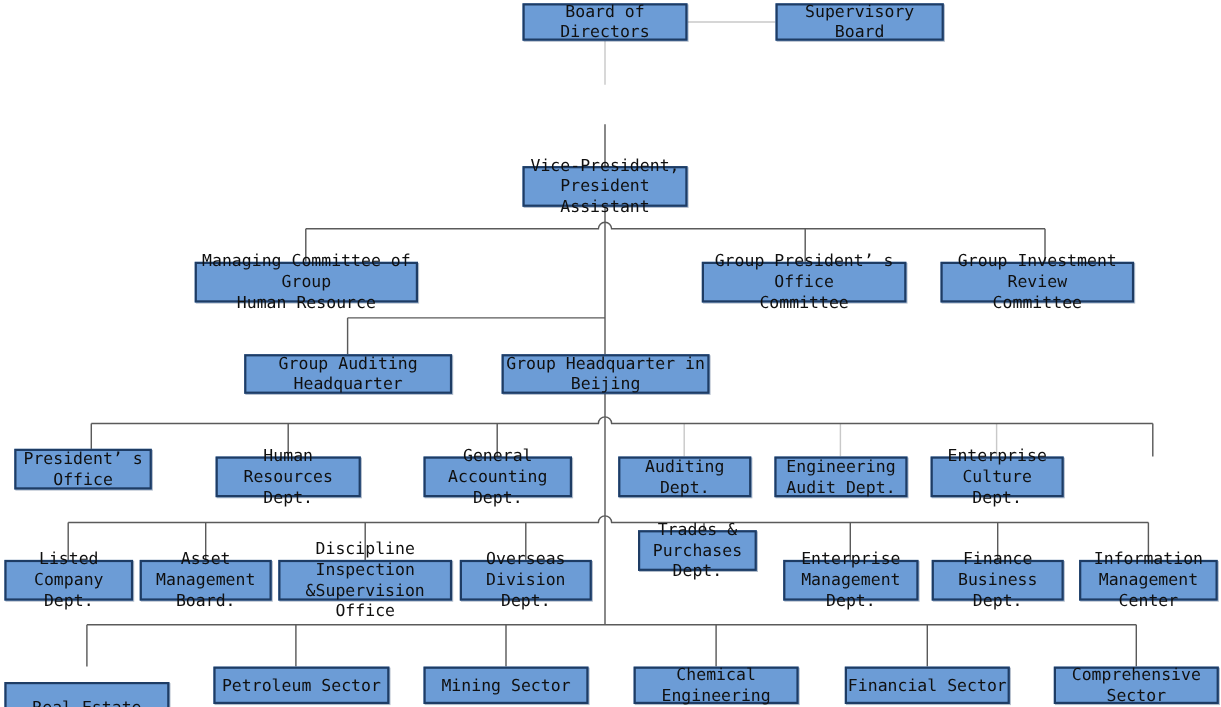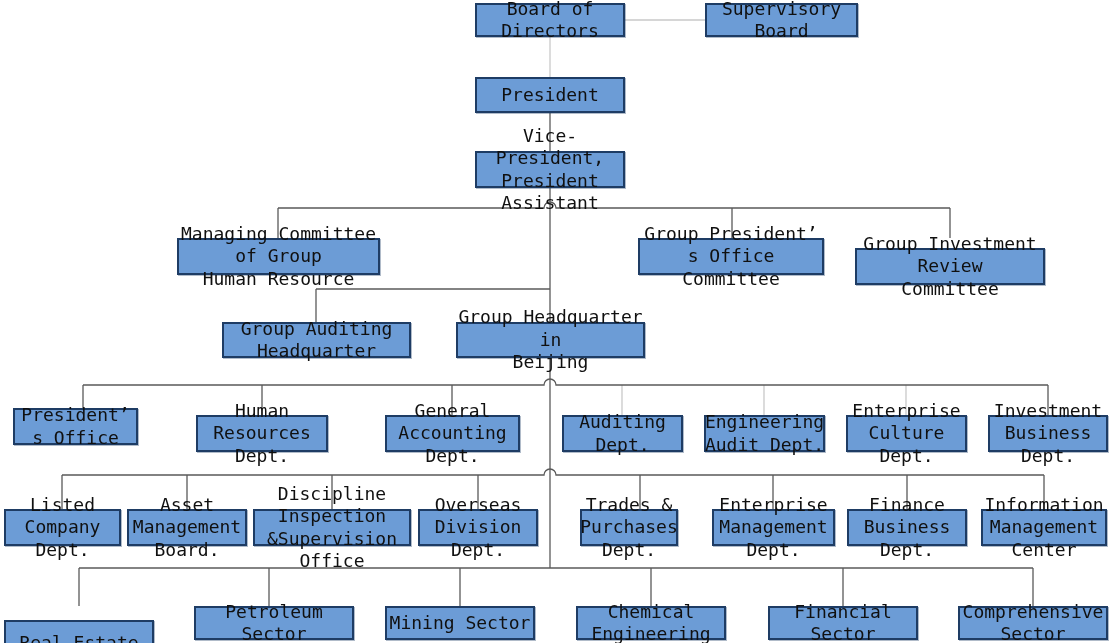--- a/index.html
+++ b/index.html
@@ -23,21 +23,21 @@
   .wires .dark{stroke:var(--line-dark);}
   .wires .light{stroke:var(--line-light);}
   .node{
     position:absolute;
     box-sizing:border-box;
     display:flex;align-items:center;justify-content:center;
     text-align:center;
     background:var(--box-fill);
     border:2px solid var(--box-border);
     color:var(--text);
-    font-size:18px;line-height:1.25;
+    font-size:15px;line-height:1.25;
     white-space:pre-line;
     box-shadow:1px 1px 0 rgba(30,60,100,.35);
   }
 </style>
 </head>
 <body>
 
 <div class="canvas">
 
   <svg class="wires" viewBox="0 0 1110 643" xmlns="http://www.w3.org/2000/svg">
@@ -61,57 +61,54 @@
 
     <path class="dark" d="M62 475 H544 A6 6 0 0 1 556 475 H1044"></path>
     <path class="dark" d="M62 475 V509 M187 475 V509 M332 475 V509 M478 475 V509 M640 475 V509 M773 475 V509 M907 475 V509 M1044 475 V509"></path>
 
     <path class="dark" d="M79 568 H1033"></path>
     <path class="dark" d="M79 568 V606 M269 568 V606 M460 568 V606 M651 568 V606 M843 568 V606 M1033 568 V606"></path>
   </svg>
 
   <div class="node" style="left:475px;top:3px;width:150px;height:34px">Board of Directors</div>
   <div class="node" style="left:705px;top:3px;width:153px;height:34px">Supervisory Board</div>
-  <div class="node" style="left:475px;top:77px;width:150px;height:36px">President</div>
   <div class="node" style="left:177px;top:238px;width:203px;height:37px">Managing Committee of Group
 Human Resource</div>
 
   <div class="node" style="left:475px;top:151px;width:150px;height:37px">Vice-President,
 President Assistant</div>
   <div class="node" style="left:638px;top:238px;width:186px;height:37px">Group President’ s Office
 Committee</div>
-  <div class="node" style="left:855px;top:248px;width:190px;height:37px">Group Investment Review
+  <div class="node" style="left:855px;top:238px;width:176px;height:37px">Group Investment Review
 Committee</div>
 
   <div class="node" style="left:222px;top:322px;width:189px;height:36px">Group Auditing Headquarter</div>
   <div class="node" style="left:456px;top:322px;width:189px;height:36px">Group Headquarter in
 Beijing</div>
 
   <div class="node" style="left:13px;top:408px;width:125px;height:37px">President’ s Office</div>
   <div class="node" style="left:196px;top:415px;width:132px;height:37px">Human Resources
 Dept.</div>
   <div class="node" style="left:385px;top:415px;width:135px;height:37px">General Accounting
 Dept.</div>
   <div class="node" style="left:562px;top:415px;width:121px;height:37px">Auditing Dept.</div>
   <div class="node" style="left:704px;top:415px;width:121px;height:37px">Engineering
 Audit Dept.</div>
   <div class="node" style="left:846px;top:415px;width:121px;height:37px">Enterprise
 Culture Dept.</div>
-  <div class="node" style="left:988px;top:415px;width:120px;height:37px">Investment
-Business Dept.</div>
 
   <div class="node" style="left:4px;top:509px;width:117px;height:37px">Listed Company
 Dept.</div>
   <div class="node" style="left:127px;top:509px;width:120px;height:37px">Asset Management
 Board.</div>
   <div class="node" style="left:253px;top:509px;width:158px;height:37px">Discipline Inspection
 &amp;Supervision Office</div>
   <div class="node" style="left:418px;top:509px;width:120px;height:37px">Overseas
 Division Dept.</div>
-  <div class="node" style="left:580px;top:509px;width:98px;height:37px">Trades &amp;
+  <div class="node" style="left:580px;top:482px;width:108px;height:37px">Trades &amp;
 Purchases Dept.</div>
   <div class="node" style="left:712px;top:509px;width:123px;height:37px">Enterprise
 Management Dept.</div>
   <div class="node" style="left:847px;top:509px;width:120px;height:37px">Finance Business
 Dept.</div>
   <div class="node" style="left:981px;top:509px;width:126px;height:37px">Information
 Management Center</div>
 
   <div class="node" style="left:4px;top:620px;width:150px;height:46px">Real Estate</div>
   <div class="node" style="left:194px;top:606px;width:160px;height:34px">Petroleum Sector</div>

